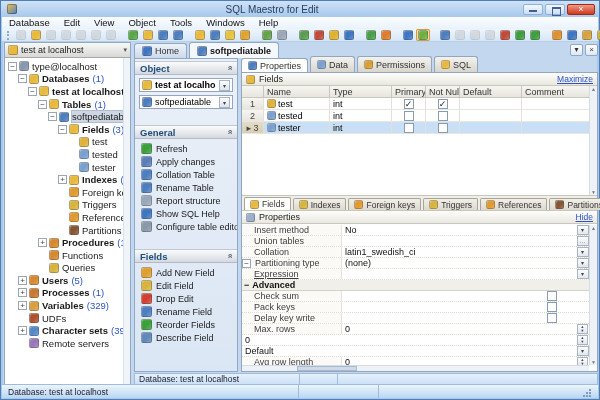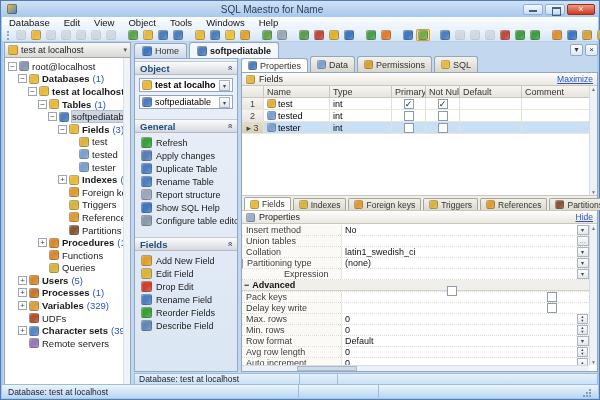--- a/index.html
+++ b/index.html
@@ -61,21 +61,21 @@
           border:1px solid #8fa8c5; border-bottom:none; border-radius:3px 3px 0 0; background:linear-gradient(#eef3f9,#ccd9ea); margin-right:2px; }
   .mtab.active { background:#f4f7fb; height:16px; font-weight:bold; color:#111; }
   .mtab .ico { width:10px; height:10px; }
   .strip-btns { margin-left:auto; display:flex; gap:2px; padding-bottom:2px; }
   .sbtn { width:13px; height:12px; border:1px solid #8fa8c5; background:linear-gradient(#fff,#dde8f4);
           font-size:8px; line-height:10px; text-align:center; color:#333; border-radius:2px; }
 
   
   .navbar { position:absolute; left:133px; top:57px; width:104px; height:314px;
             background:linear-gradient(#eaf0f8,#dbe6f4); border:1px solid #8fa8c5; overflow:hidden; }
-  .nav-sec-hd { height:14px; margin-top:10px; background:linear-gradient(#fbfbfb,#d5d9e0); border-top:1px solid #c2c8d2; border-bottom:1px solid #b3bac6;
+  .nav-sec-hd { height:14px; margin-top:16px; background:linear-gradient(#fbfbfb,#d5d9e0); border-top:1px solid #c2c8d2; border-bottom:1px solid #b3bac6;
                 display:flex; align-items:center; padding:0 5px; font-size:9.5px; font-weight:bold; color:#1f4e79; }
   .nav-sec-hd:first-child { margin-top:2px; }
   .chev { margin-left:auto; display:inline-block; transform:rotate(-90deg); font-size:9px; color:#51616f; }
   .ncombo { height:14px; margin:3px 4px 0 4px; background:#fff; border:1px solid #93a6bd; display:flex; align-items:center; gap:3px; padding:0 2px; font-size:9px; }
   .ncombo .ico { width:10px; height:10px; }
   .ncombo .val { flex:1; white-space:nowrap; overflow:hidden; }
   .ncombo .val.bold { font-weight:bold; }
   .ncombo .drop { flex:none; width:11px; height:11px; border:1px solid #a5b4c8; background:linear-gradient(#fdfdfd,#dde4ee);
                   font-size:6px; line-height:10px; text-align:center; color:#444; }
   .nitem { height:13px; display:flex; align-items:center; gap:4px; padding:0 6px; font-size:9px; color:#1a1a1a; white-space:nowrap; }
@@ -115,24 +115,24 @@
   .stab { height:12px; display:flex; align-items:center; gap:3px; padding:0 5px; font-size:8.5px; color:#333;
           border:1px solid #a8a598; border-bottom:none; border-radius:2px 2px 0 0; background:linear-gradient(#f1efe9,#dcd9cf); margin-right:2px; white-space:nowrap; }
   .stab.active { background:#fdfdfc; height:13px; }
   .stab .ico { width:9px; height:9px; }
 
   
   .props { position:absolute; left:0; top:152px; right:0; bottom:0; display:flex; flex-direction:column; }
   .prop-body { flex:1; position:relative; background:#fff; overflow:hidden; }
   .prows { position:absolute; left:0; top:0; right:8px; bottom:6px; display:flex; flex-direction:column; }
   .prow { flex:1; display:flex; font-size:9px; border-bottom:1px dotted #dddbD2; border-bottom:1px dotted #dddbd2; align-items:center; }
-  .plabel { width:100px; flex:none; padding-left:4px; color:#3d3d3d; display:flex; align-items:center; gap:2px;
+  .plabel { width:100px; flex:none; padding-left:12px; color:#3d3d3d; display:flex; align-items:center; gap:2px;
             background:#fbfaf7; border-right:1px solid #e4e2da; height:100%; white-space:nowrap; }
   .plabel .exp { width:9px; height:9px; border:1px solid #9aa5b5; background:#fff; font-size:8px; line-height:7px; text-align:center; color:#444; margin-left:-12px; margin-right:2px; }
-  .plabel.indent { padding-left:42px; }
+  .plabel.indent { padding-left:12px;text-decoration:underline; }
   .pval { flex:1; padding:0 3px; color:#111; position:relative; height:100%; display:flex; align-items:center; white-space:nowrap; }
   .pctl { flex:none; width:13px; height:100%; display:flex; align-items:center; justify-content:center; }
   .dropbox, .dotbox { width:12px; height:10px; border:1px solid #aab4c2; background:linear-gradient(#fdfdfd,#e2e7ee);
                       font-size:6px; line-height:9px; text-align:center; color:#444; }
   .spinbox { width:11px; height:10px; border:1px solid #aab4c2; background:linear-gradient(#fdfdfd,#e2e7ee);
              display:flex; flex-direction:column; align-items:center; justify-content:center; font-size:4.5px; line-height:4px; color:#444; }
   .prow.section { background:#f1efe9; border-bottom:1px solid #d4d2c8; }
   .prow.section .seclbl { font-weight:bold; color:#111; display:flex; align-items:center; gap:3px; padding-left:2px; }
   .prow .cbwrap { position:absolute; left:205px; top:0; bottom:0; display:flex; align-items:center; }
   .props-vscroll { position:absolute; right:0; top:0; bottom:6px; width:8px; background:#eef2f7; border-left:1px solid #d4dce6;
@@ -159,21 +159,21 @@
                      radial-gradient(circle at 4px 7px,#7d9cc0 1px,transparent 1.2px),
                      radial-gradient(circle at 1px 7px,#7d9cc0 1px,transparent 1.2px); }
 </style>
 </head>
 <body>
 
 <div class="window">
 
   <div class="titlebar">
     <span class="app-ico"></span>
-    <span class="title-text">SQL Maestro for Name</span>
+    <span class="title-text">SQL Maestro for Edit</span>
     <span class="winbtns">
       <span class="wbtn wbtn-min"></span>
       <span class="wbtn wbtn-max"></span>
       <span class="wbtn wbtn-close">×</span>
     </span>
   </div>
 
   <div class="menubar" id="menubar">
       <span class="menu-item">Database</span>
       <span class="menu-item">Edit</span>
@@ -326,21 +326,21 @@
     <div class="tree-selector">
       <span class="ico" id="selIco" style="width: 10px; height: 10px; background: rgb(232, 185, 60);"></span>
       <span>test at localhost</span>
       <span class="arr">▾</span>
     </div>
     <div class="treebody" id="treebody">
       <div class="tree-scroll"></div>
     <div class="trow" style="padding-left: 3px;">
           <span class="exp">−</span>
           <span class="ico" style="background: linear-gradient(135deg, rgb(136, 152, 176) 55%, rgba(255, 255, 255, 0.25)) rgb(136, 152, 176); width: 10px; height: 10px;"></span>
-          <span class="lbl">root@localhost</span>
+          <span class="lbl">type@localhost</span>
         </div>
         <div class="trow" style="padding-left: 13px;">
           <span class="exp">−</span>
           <span class="ico" style="background: linear-gradient(135deg, rgb(232, 185, 60) 55%, rgba(255, 255, 255, 0.25)) rgb(232, 185, 60); width: 10px; height: 10px;"></span>
           <span class="lbl bold">Databases</span>
           <span class="cnt">(1)</span>
         </div>
         <div class="trow" style="padding-left: 23px;">
           <span class="exp">−</span>
           <span class="ico" style="background: linear-gradient(135deg, rgb(232, 185, 60) 55%, rgba(255, 255, 255, 0.25)) rgb(232, 185, 60); width: 10px; height: 10px;"></span>
@@ -495,21 +495,21 @@
         <div class="nitem">
           <span class="ico" style="background: linear-gradient(135deg, rgb(58, 160, 58) 55%, rgba(255, 255, 255, 0.25)) rgb(58, 160, 58);"></span>
           <span>Refresh</span>
         </div>
         <div class="nitem">
           <span class="ico" style="background: linear-gradient(135deg, rgb(90, 127, 184) 55%, rgba(255, 255, 255, 0.25)) rgb(90, 127, 184);"></span>
           <span>Apply changes</span>
         </div>
         <div class="nitem">
           <span class="ico" style="background: linear-gradient(135deg, rgb(77, 127, 192) 55%, rgba(255, 255, 255, 0.25)) rgb(77, 127, 192);"></span>
-          <span>Duplicate Table</span>
+          <span>Collation Table</span>
         </div>
         <div class="nitem">
           <span class="ico" style="background: linear-gradient(135deg, rgb(77, 127, 192) 55%, rgba(255, 255, 255, 0.25)) rgb(77, 127, 192);"></span>
           <span>Rename Table</span>
         </div>
         <div class="nitem">
           <span class="ico" style="background: linear-gradient(135deg, rgb(154, 167, 184) 55%, rgba(255, 255, 255, 0.25)) rgb(154, 167, 184);"></span>
           <span>Report structure</span>
         </div>
         <div class="nitem">
@@ -726,20 +726,23 @@
                   <span class="dropbox">▾</span>
                 </span>
               </div>
               <div class="prow section">
                 <span class="seclbl">
                   <span class="exp">−</span>
                   <span>Advanced</span>
                 </span>
               </div>
               <div class="prow">
+                <span class="plabel">
+                  <span>Check sum</span>
+                </span>
                 <span class="pval">
                   <span class="cbwrap">
                     <span class="cb"></span>
                   </span>
                 </span>
                 <span class="pctl"></span>
               </div>
               <div class="prow">
                 <span class="plabel">
                   <span>Pack keys</span>
@@ -768,35 +771,29 @@
                 </span>
                 <span class="pval">0</span>
                 <span class="pctl">
                   <span class="spinbox">
                     <span>▴</span>
                     <span>▾</span>
                   </span>
                 </span>
               </div>
               <div class="prow">
-                <span class="plabel">
-                  <span>Min. rows</span>
-                </span>
                 <span class="pval">0</span>
                 <span class="pctl">
                   <span class="spinbox">
                     <span>▴</span>
                     <span>▾</span>
                   </span>
                 </span>
               </div>
               <div class="prow">
-                <span class="plabel">
-                  <span>Row format</span>
-                </span>
                 <span class="pval">Default</span>
                 <span class="pctl">
                   <span class="dropbox">▾</span>
                 </span>
               </div>
               <div class="prow">
                 <span class="plabel">
                   <span>Avg row length</span>
                 </span>
                 <span class="pval">0</span>

